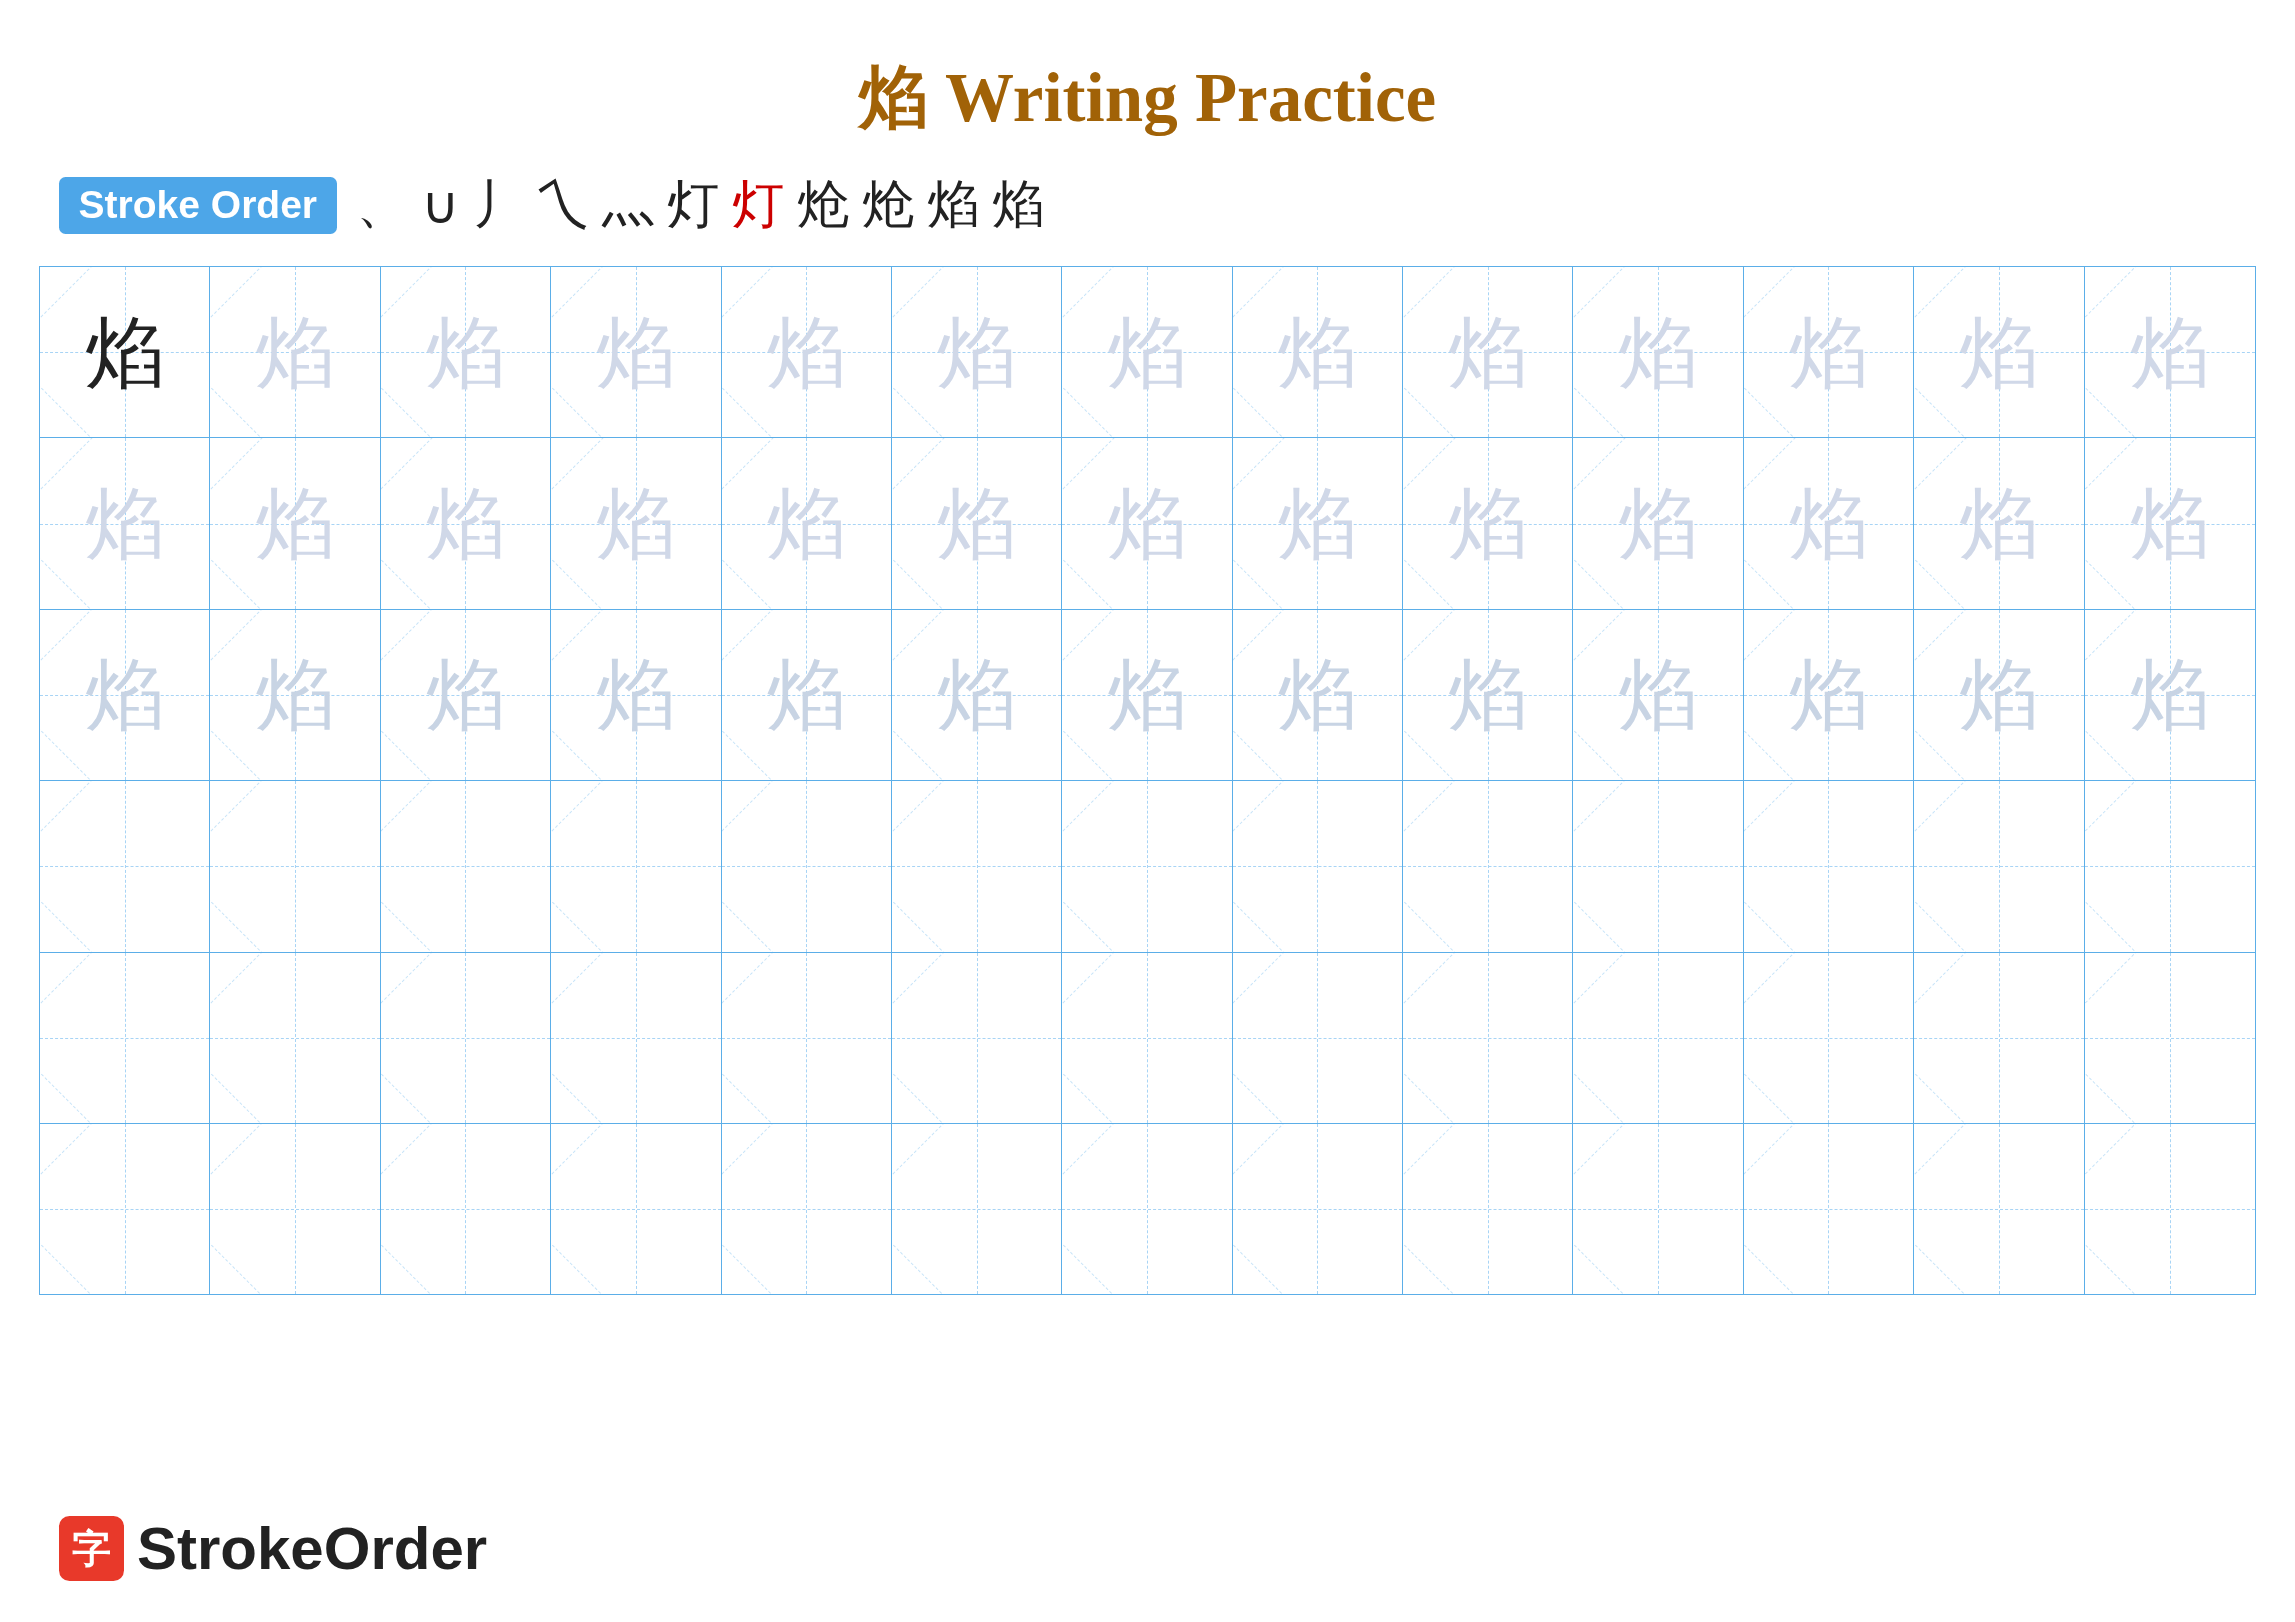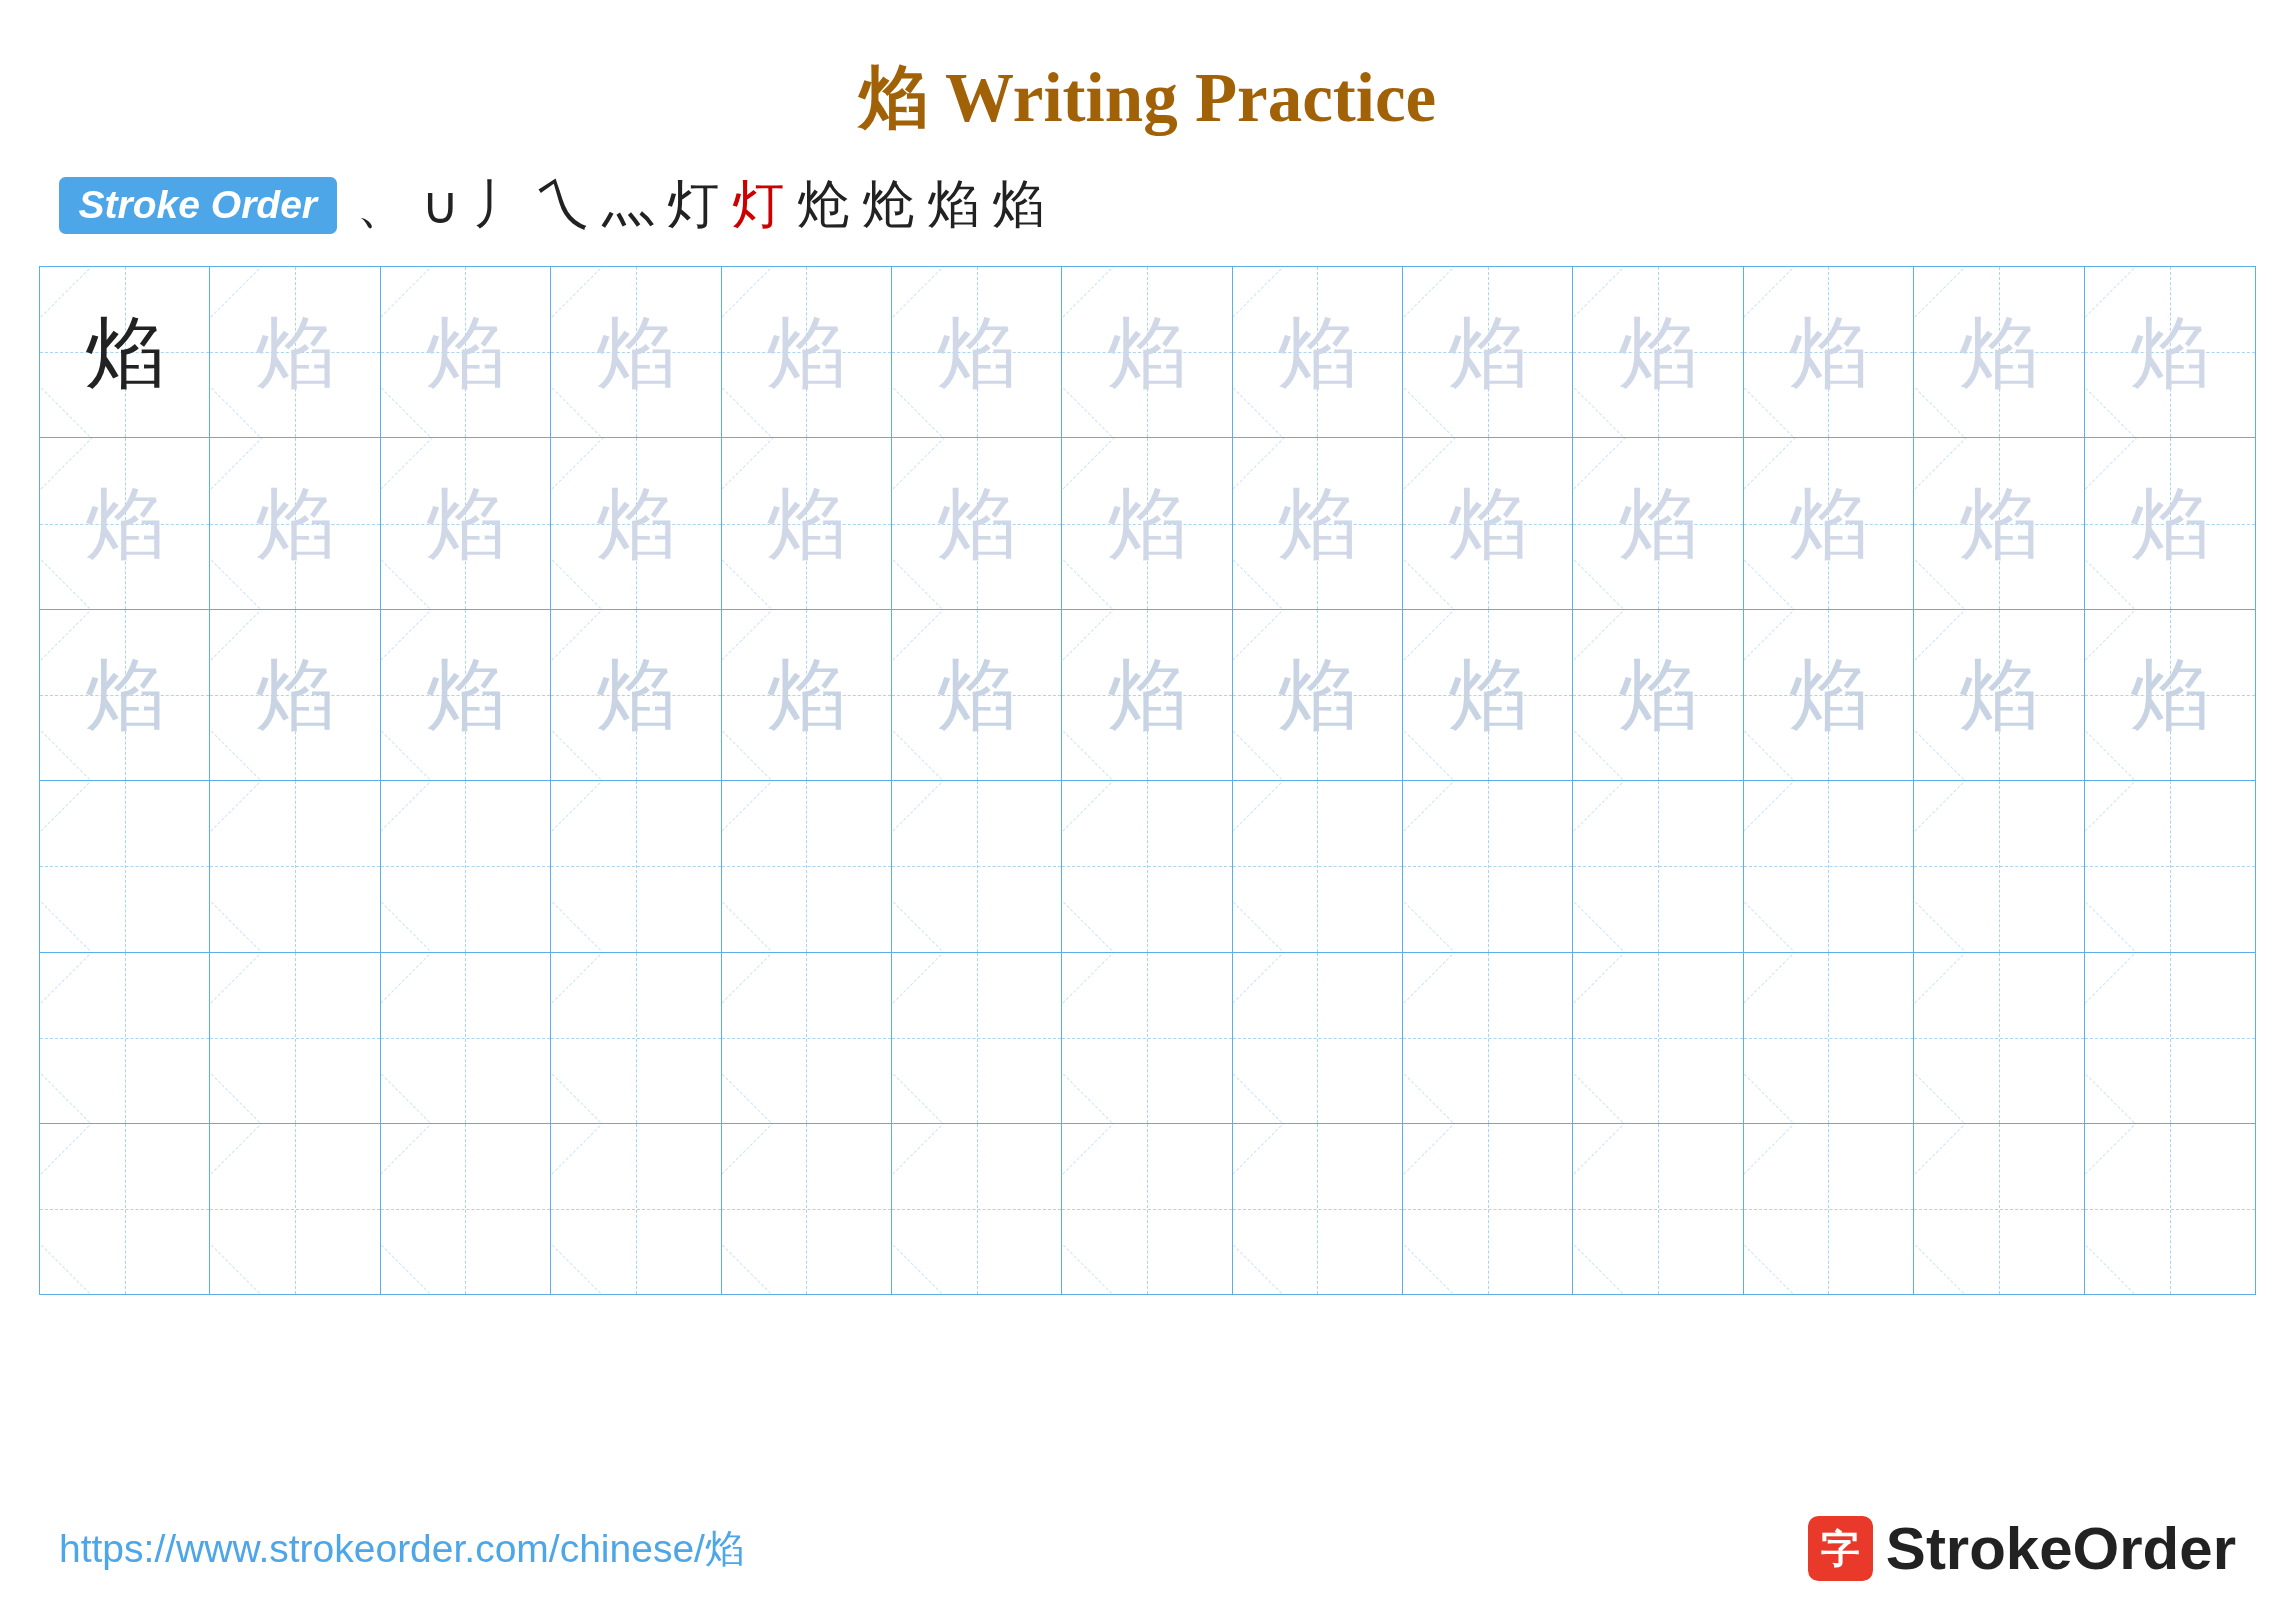--- a/index.html
+++ b/index.html
@@ -34,21 +34,20 @@
       gap: 19.6px;
     }
     .stroke-order-badge {
       background-color: #4da6e8;
       color: white;
       font-size: 39px;
       font-weight: bold;
       padding: 6.5px 19.6px;
       border-radius: 6.5px;
       white-space: nowrap;
-      font-style: italic;
     }
     .stroke-chars {
       display: flex;
       align-items: center;
       gap: 13px;
       font-size: 52px;
     }
     .stroke-char {
       color: #222;
     }
@@ -508,19 +507,18 @@
         <div class="cell-inner"></div>
       </div>
     <div class="grid-cell">
         <div class="cell-inner"></div>
       </div>
   </div>
 
 </div>
 
 <div class="footer">
-  <a class="footer-url" href="#">https://www.strokeorder.com/chinese/焰</a>
   <div class="footer-brand">
     <div class="brand-icon">字</div>
     <span class="brand-text">StrokeOrder</span>
   </div>
 </div>
 
 
 </body></html>

